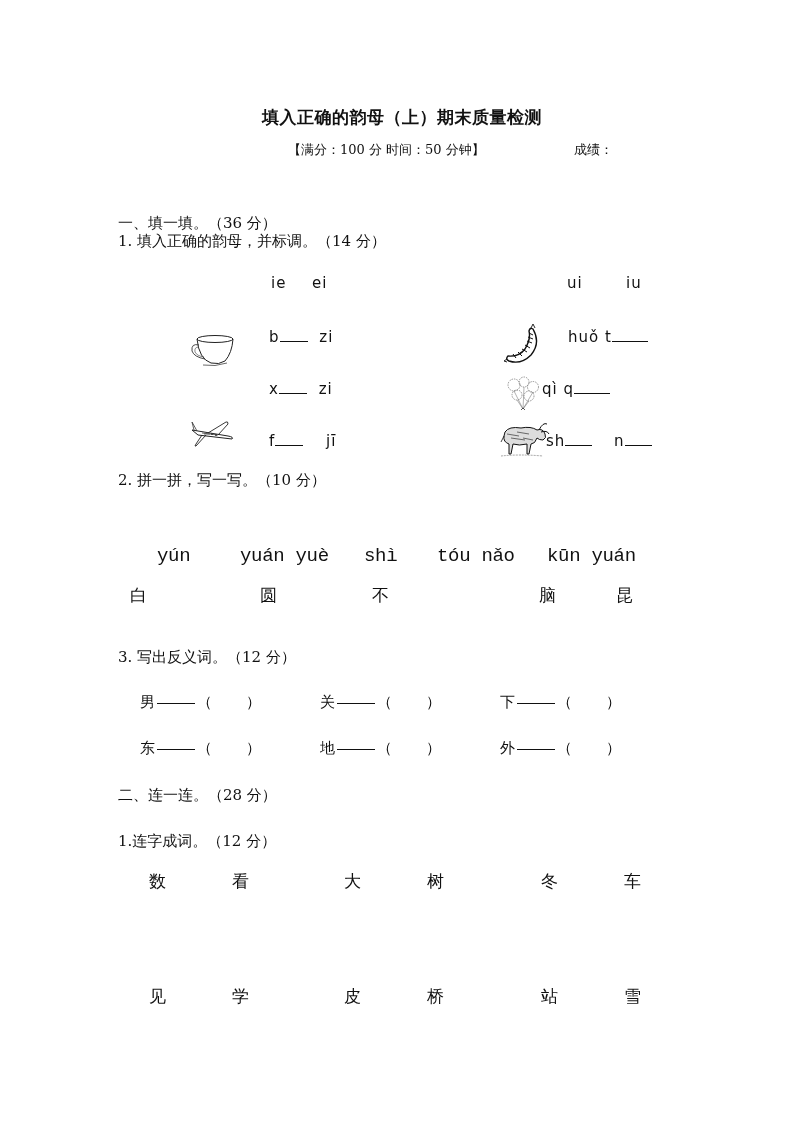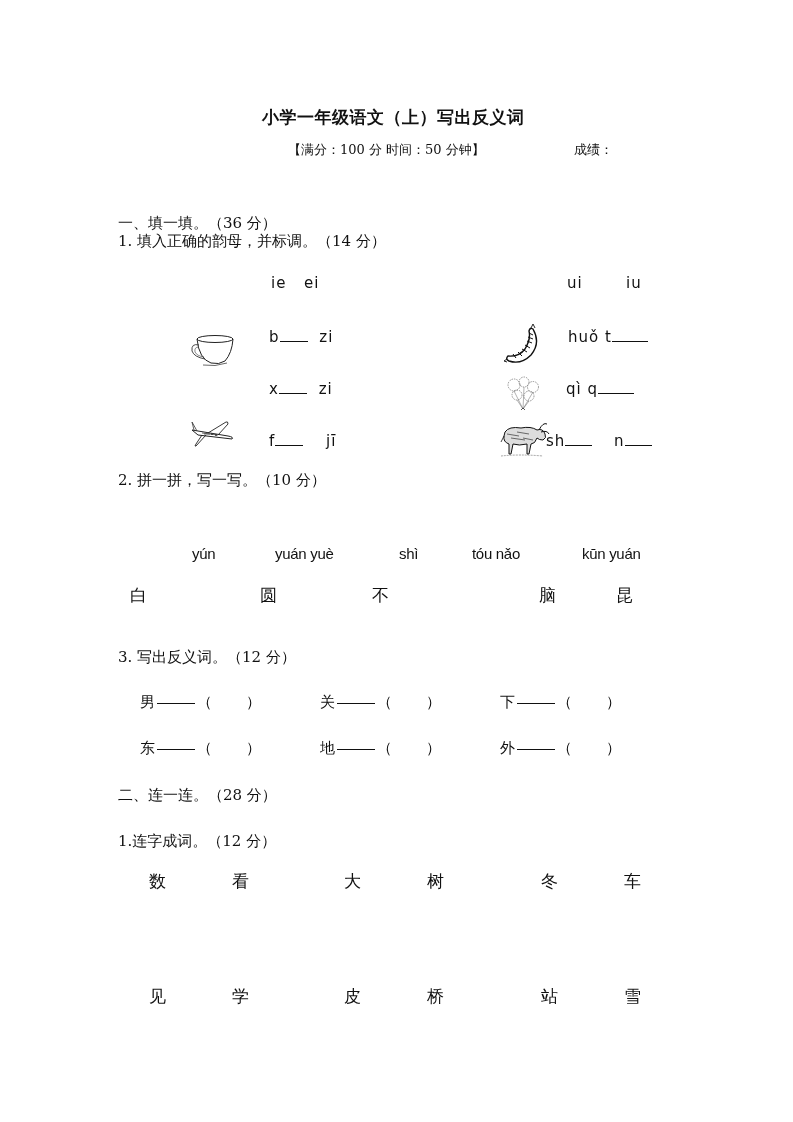--- a/index.html
+++ b/index.html
@@ -6,40 +6,40 @@
     body {
       width: 793px; height: 1122px; position: relative; overflow: hidden;
       font-family: "DejaVu Serif", "Liberation Serif", serif;
       color: #111;
     }
     .abs { position: absolute; white-space: nowrap; }
     .title { font-size: 17px; font-family: "DejaVu Sans", sans-serif; font-weight: bold; letter-spacing: 0.5px; }
     .sub { font-size: 13px; }
     .h { font-size: 15px; }
     .py { font-family: "DejaVu Sans", "Liberation Sans", sans-serif; font-size: 15px; letter-spacing: 1px; }
-    .pyb { font-family: Liberation Sans, sans-serif; font-size: 15px; letter-spacing: -0.3px; margin-left: 35px; }
+    .pyb { font-family: Liberation Mono, monospace; font-size: 19px; letter-spacing: -0.3px; }
     .blank { display: inline-block; border-bottom: 1px solid #111; height: 14px; vertical-align: baseline; }
     .cn { font-size: 17px; }
     .pair { font-size: 15px; }
     .pair .dash { display: inline-block; width: 38px; border-top: 1.5px solid #111; vertical-align: middle; margin: 0 2px; }
     .pair .paren { display: inline-block; }
     .icon svg { display: block; }
   </style>
 </head>
 <body>
 
-<div class="abs title" style="left:262px; top:106px;">小学一年级语文（上）写出反义词</div>
+<div class="abs title" style="left:262px; top:106px;">填入正确的韵母（上）期末质量检测</div>
 <div class="abs sub" style="left:288px; top:141px;">【满分：100 分   时间：50 分钟】</div>
 <div class="abs sub" style="left:574px; top:141px;">成绩：</div>
 
 <div class="abs h" style="left:118px; top:190px;margin-top:24px;">一、填一填。（36 分）</div>
 <div class="abs h" style="left:118px; top:232px;">1. 填入正确的韵母，并标调。（14 分）</div>
 
 <div class="abs py" style="left:271px; top:274px;">ie</div>
-<div class="abs py" style="left:304px; top:274px;">ei</div>
+<div class="abs py" style="left:312px; top:274px;">ei</div>
 <div class="abs py" style="left:567px; top:274px;text-align:right;">ui</div>
 <div class="abs py" style="left:626px; top:274px;">iu</div>
 
 <div class="abs icon" style="left:189px; top:333px;">
   <svg width="48" height="34" viewBox="0 0 48 34">
     <ellipse cx="26" cy="6" rx="18" ry="3.5" fill="none" stroke="#222" stroke-width="1"></ellipse>
     <path d="M8 6 Q10 26 22 30 Q30 32 36 28 Q43 20 44 6" fill="none" stroke="#222" stroke-width="1"></path>
     <path d="M10 12 Q2 10 3 18 Q5 24 16 26" fill="none" stroke="#333" stroke-width="0.9"></path>
     <path d="M10 14 Q5 14 6 19 Q8 23 15 24" fill="none" stroke="#555" stroke-width="0.7"></path>
     <path d="M14 32 Q26 34 38 30" fill="none" stroke="#444" stroke-width="0.8"></path>
@@ -97,21 +97,21 @@
     <path d="M40 10 Q44 2 48 4 M42 12 Q48 10 50 14" fill="none" stroke="#111" stroke-width="1"></path>
     <path d="M8 14 L20 16 M12 18 L26 20 M18 12 L30 14 M24 18 L34 20" stroke="#333" stroke-width="0.7"></path>
     <path d="M2 36 Q20 34 44 36" fill="none" stroke="#666" stroke-width="0.6" stroke-dasharray="2 1"></path>
     <path d="M5 16 L2 22" stroke="#111" stroke-width="0.8"></path>
   </svg>
 </div>
 
 <div class="abs py" style="left:568px; top:327px;">
   <span>huǒ  t</span><span class="blank" style="width:36px;"></span>
 </div>
-<div class="abs py" style="left:566px; top:379px;">
+<div class="abs py" style="left:542px; top:379px;">
   <span>qì  q</span><span class="blank" style="width:36px;"></span>
 </div>
 <div class="abs py" style="left:546px; top:431px;">
   <span>sh</span><span class="blank" style="width:27px;"></span>
   <span style="margin-left:16px;">n</span><span class="blank" style="width:27px;"></span>
 </div>
 
 <div class="abs h" style="left:118px; top:471px;">2.  拼一拼，写一写。（10 分）</div>
 <div class="abs pyb" style="left:157px; top:545px;">yún</div>
 <div class="abs pyb" style="left:240px; top:545px;">yuán  yuè</div>

